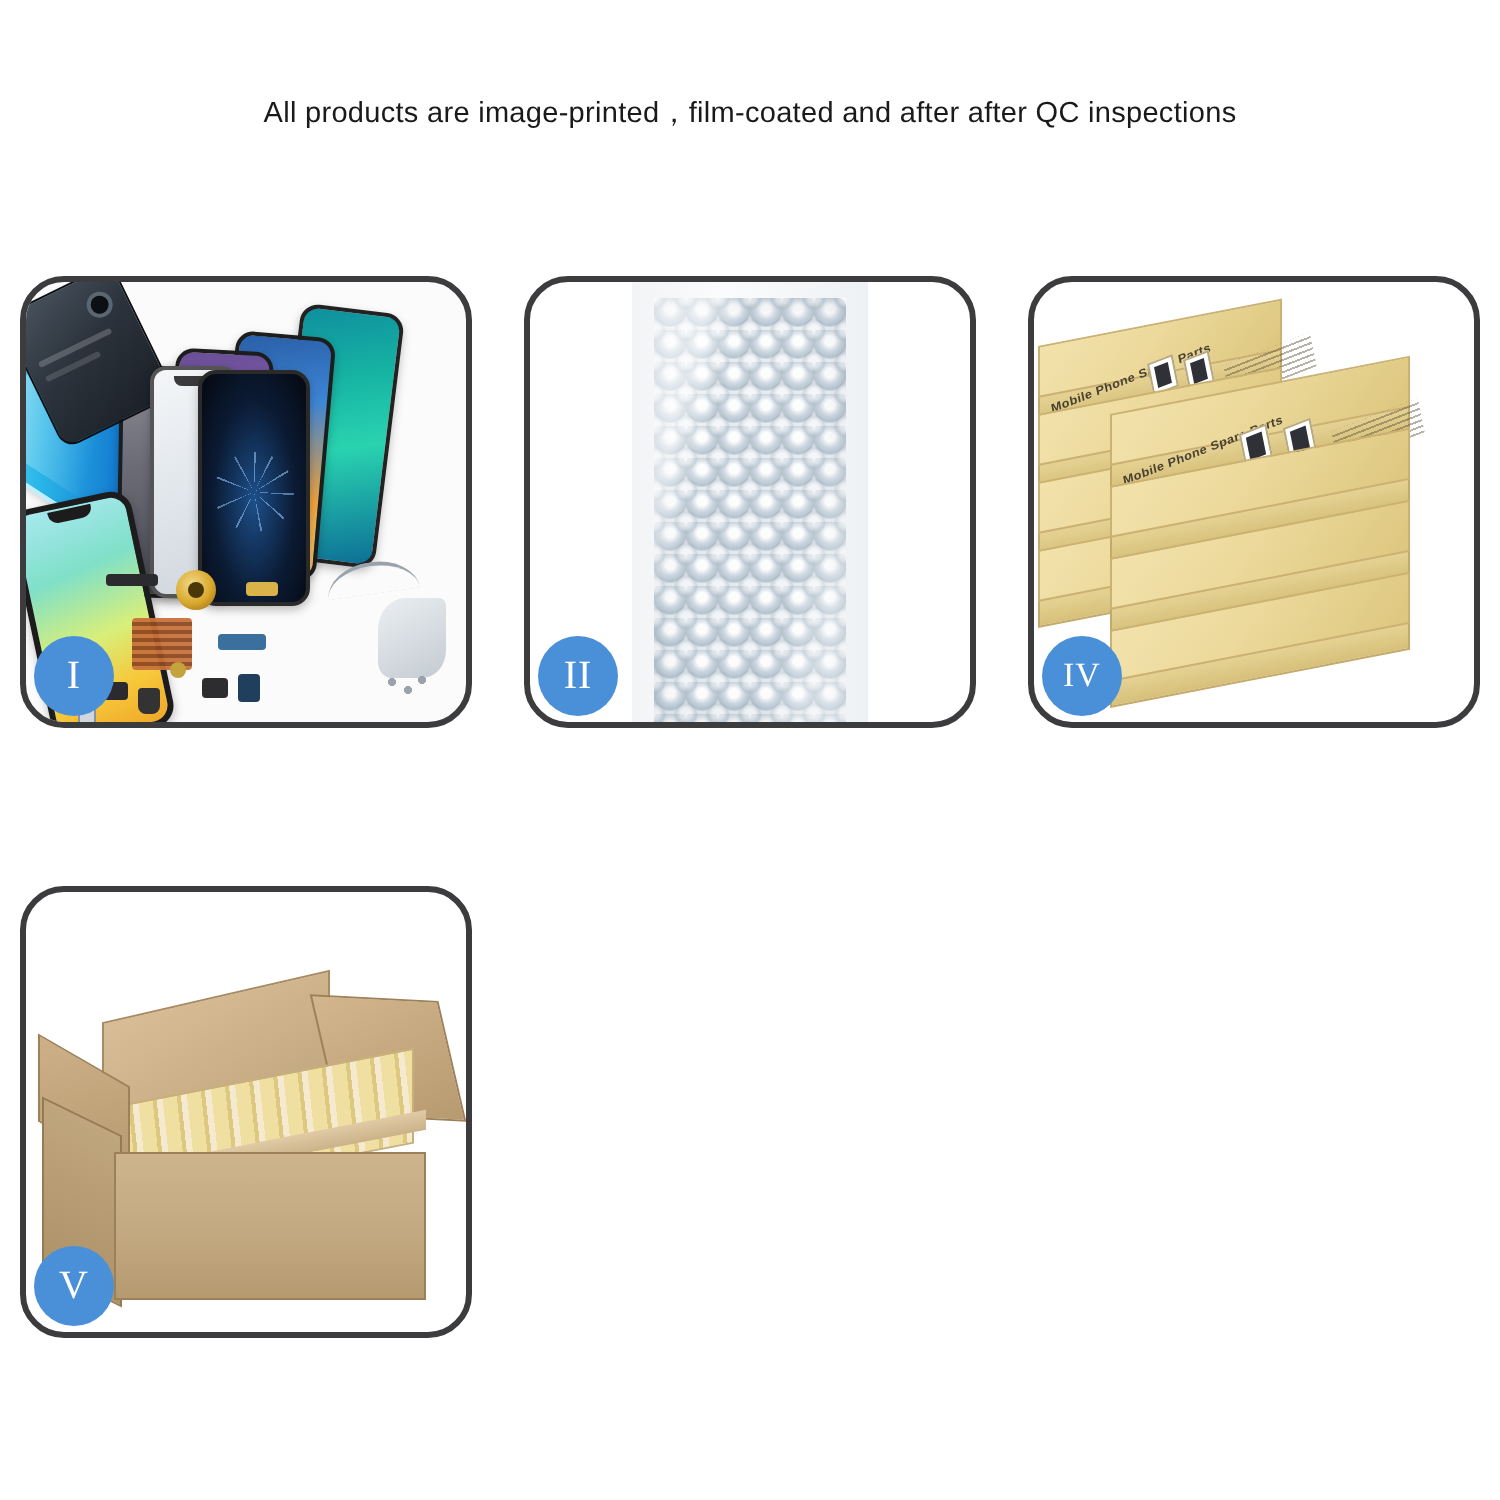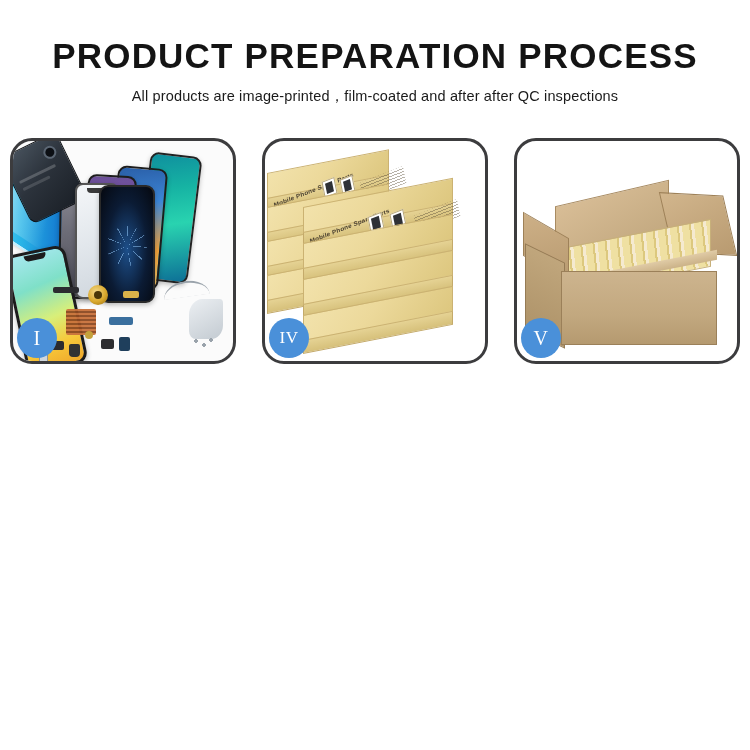--- a/index.html
+++ b/index.html
@@ -317,21 +317,20 @@
     background:linear-gradient(125deg, rgba(255,255,255,.35) 0 12%, transparent 25% 75%, rgba(255,255,255,.3) 92%);
     pointer-events:none;
   }
 </style>
 </head>
 <body>
 
 <div class="page">
 
   <div class="header">
-    <div class="title">PRODUCT PREPARATION PROCESS</div>
     <div class="subtitle">All products are image-printed，film-coated and after after QC inspections</div>
   </div>
 
   <div class="grid">
 
     <div class="panel p1">
       <div class="stage">
         <div class="ph ph-cyan"></div>
         <div class="ph ph-teal"></div>
         <div class="ph ph-blue"></div>
@@ -362,20 +361,28 @@
         <div class="chip c7"></div>
         <div class="chip c8"></div>
         <div class="chip c9"></div>
         <div class="wire"></div>
         <div class="tool"></div>
         <div class="screws"></div>
       </div>
       <div class="badge">I</div>
     </div>
 
+    <div class="panel p2">
+      <div class="stage">
+        <div class="bubble-sleeve"></div>
+        <div class="bubble-pack"></div>
+        <div class="bubble-shine"></div>
+      </div>
+      <div class="badge">II</div>
+    </div>
 
 
     <div class="panel p4">
       <div class="stage">
         <div class="stack">
 
           <div class="sbox" style="left:0px; top:16px; width:122px;">
             <div class="side"></div>
             <div class="top"></div>
             <div class="lbl lbl-text" style="left:6px; top:13px;">Mobile Phone Spare Parts</div>

